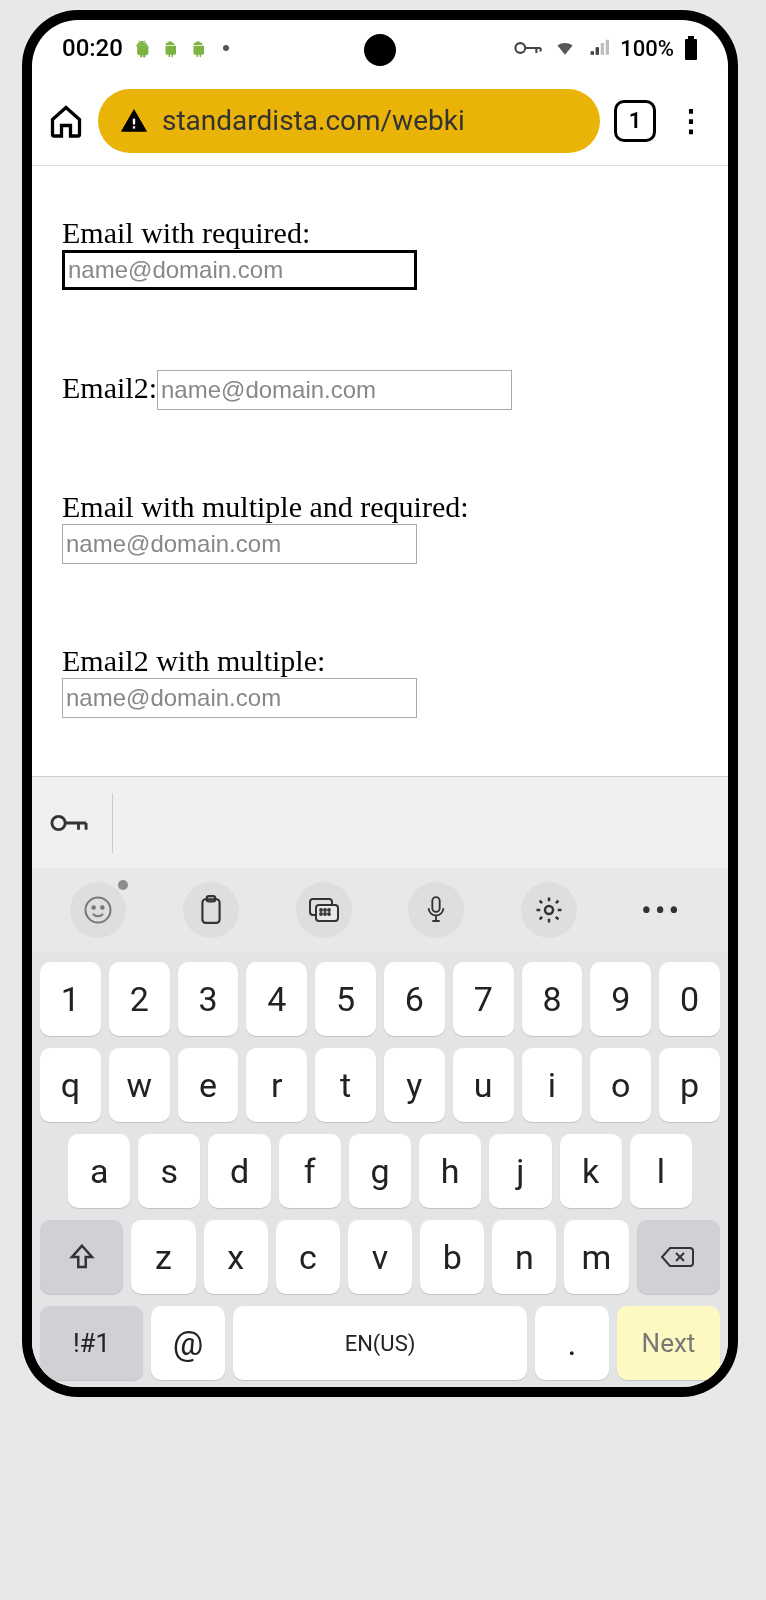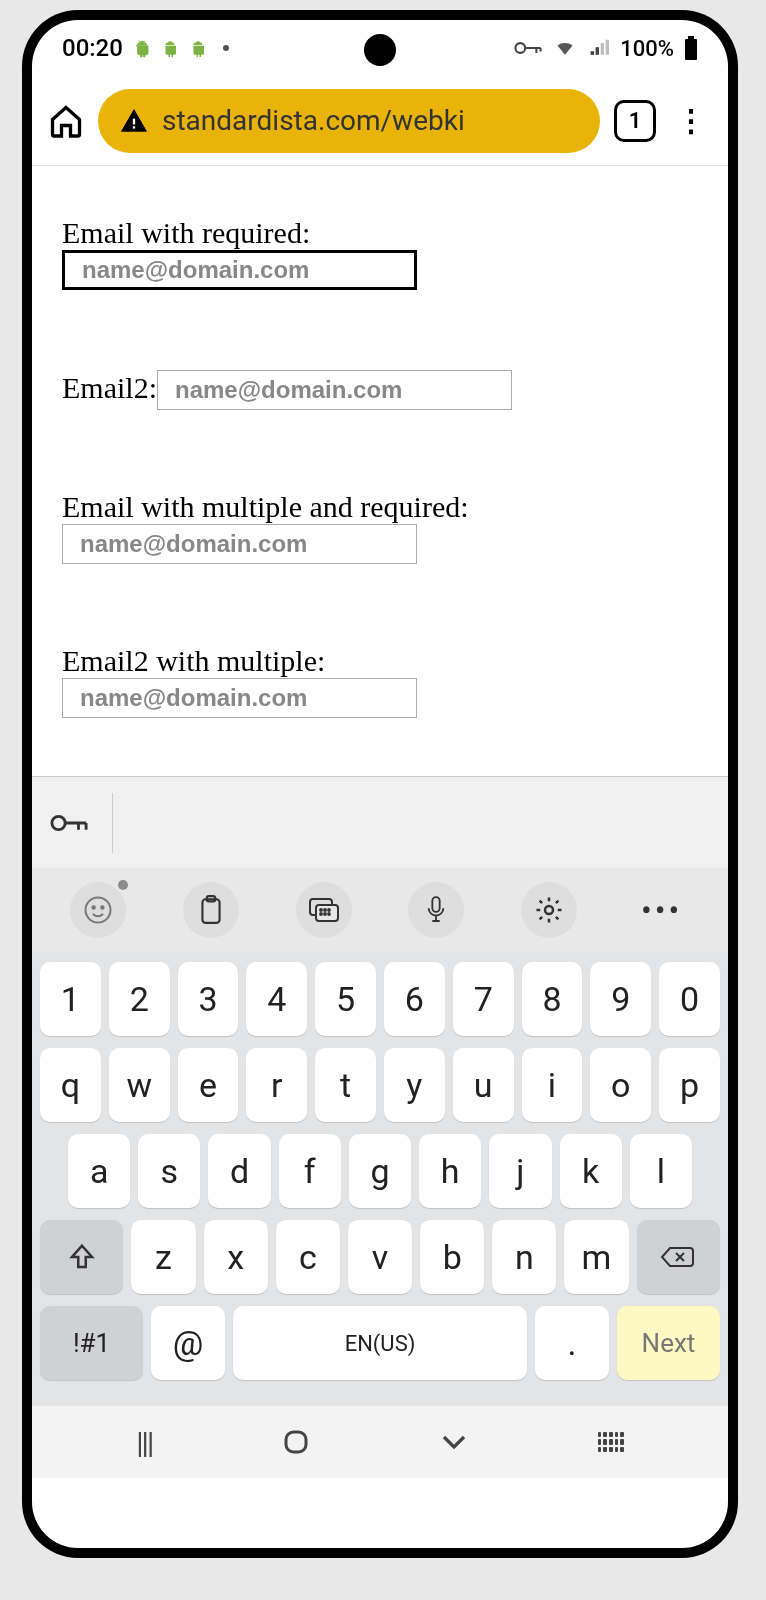--- a/index.html
+++ b/index.html
@@ -1,20 +1,20 @@
 <!DOCTYPE html>
 <html><head>
 <meta charset="utf-8">
 <style>
   * { box-sizing: border-box; margin: 0; padding: 0; }
   html, body { width: 766px; height: 1600px; background: #e8e8e8; font-family: -apple-system, BlinkMacSystemFont, "Segoe UI", Roboto, sans-serif; }
   .phone-frame {
     position: absolute;
     top: 10px; left: 22px;
-    width: 716px; height: 1548px;
+    width: 716px; height: 1387px;
     background: #000;
     border-radius: 56px;
     padding: 10px;
   }
   .phone-inner {
     width: 100%; height: 100%;
     background: #fff;
     border-radius: 46px;
     overflow: hidden;
     position: relative;
@@ -81,24 +81,23 @@
     color: #000;
     height: 610px;
     overflow: hidden;
   }
   .field-block { margin-bottom: 80px; }
   .field-label { font-size: 30px; margin-bottom: 4px; display: inline; }
   .text-input {
     width: 355px;
     height: 40px;
     font-size: 24px;
-    padding: 2px 17px;
+    padding: 2px 3px;
     border: 1px solid #aaa;
     font-family: Arial, sans-serif;
-    font-weight: bold;
   }
   .text-input::placeholder { color: #888; }
   .text-input.focused { border: 3px solid #000; outline:none; }
   .inline-row { display:flex; align-items: baseline; }
   
   .suggestion-bar {
     height: 92px;
     background: #f0f0f0;
     border-top: 1px solid #ccc;
     display:flex; align-items:center;

